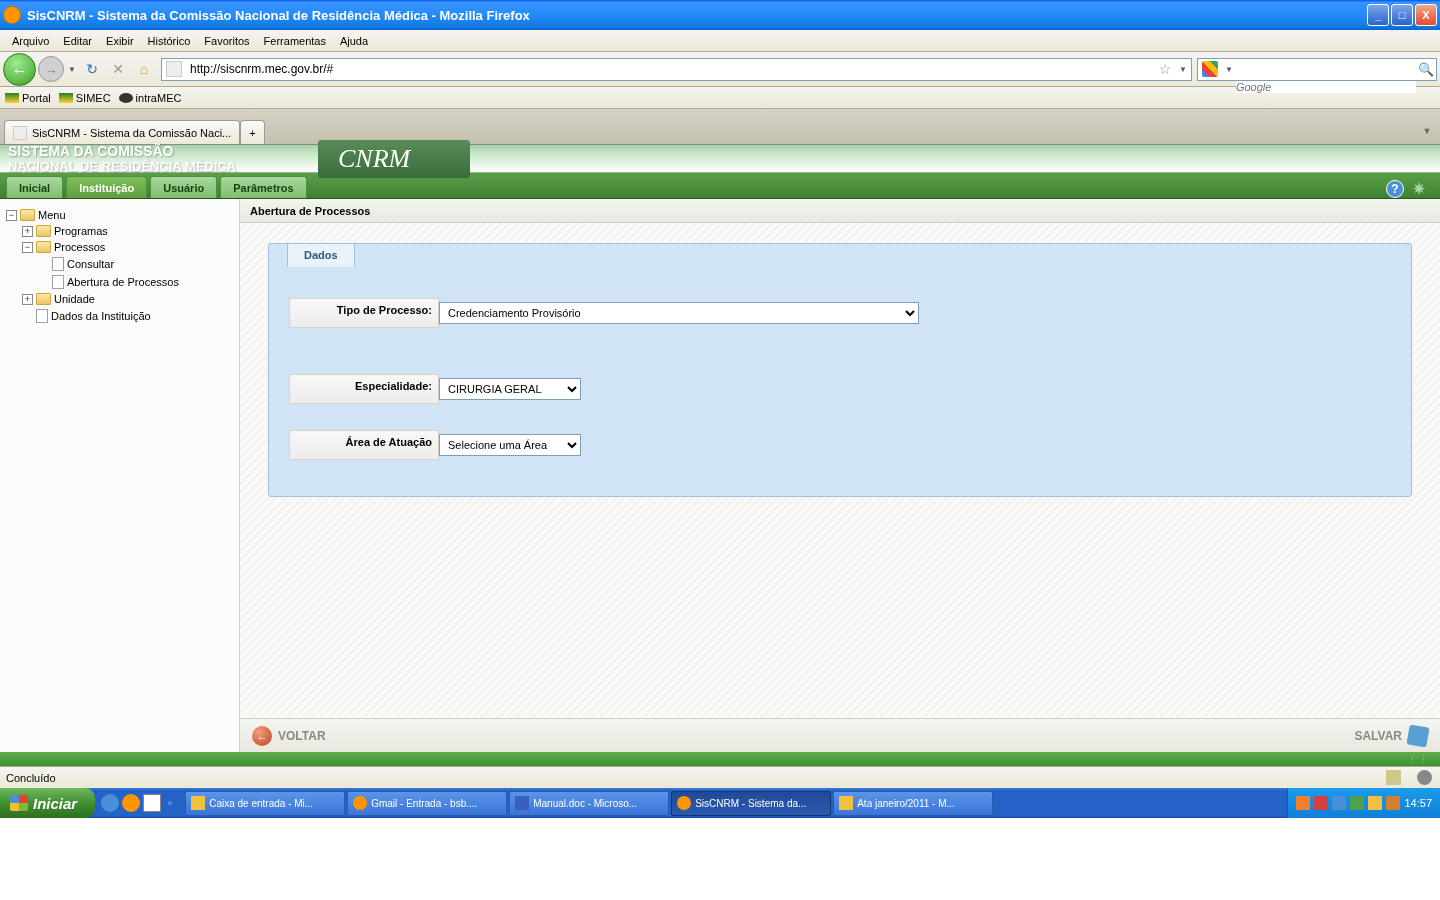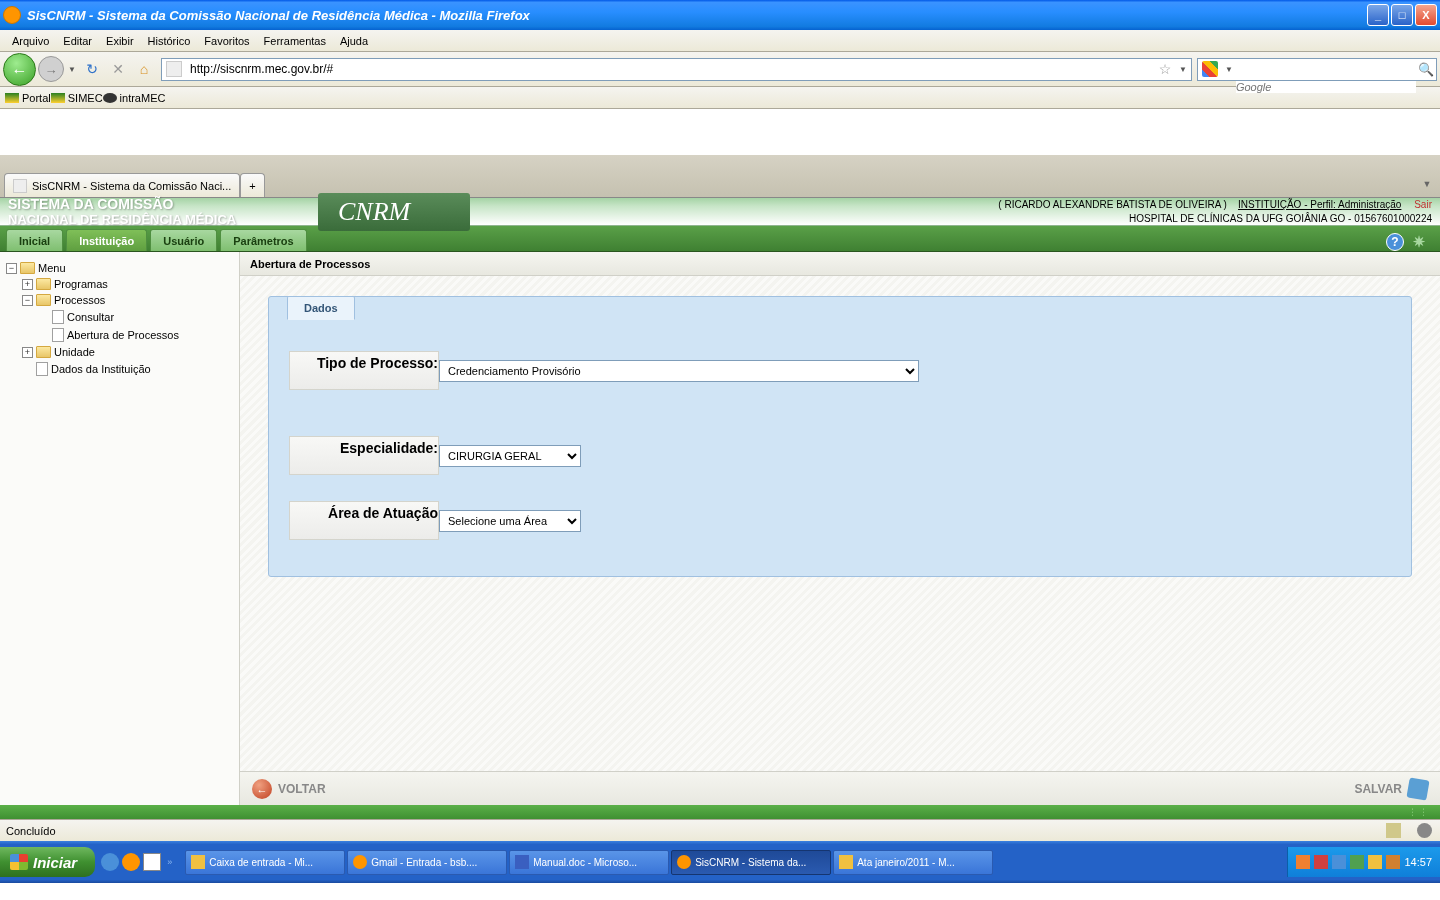--- a/index.html
+++ b/index.html
@@ -1,21 +1,21 @@
 <!DOCTYPE html>
 <html><head>
 <meta charset="utf-8">
 <style>
 * { margin: 0; padding: 0; box-sizing: border-box; }
 body { font-family: Tahoma, Arial, sans-serif; font-size: 11px; overflow: hidden; }
 
 
 .titlebar { height: 30px; background: linear-gradient(to bottom, #0058e6 0%, #3a93ff 8%, #288eff 40%, #127be0 88%, #0562d0 100%); display: flex; align-items: center; padding: 0 3px; color: white; }
 .titlebar .ff-icon { width: 18px; height: 18px; background: #ff9500; border-radius: 50%; margin-right: 6px; border: 1px solid #cc7700; }
-.titlebar .title { flex: 1; font-weight: bold; font-size: 13px; font-style: italic; }
+.titlebar .title { flex: 1; font-weight: bold; font-size: 13px; }
 .titlebar .winbtns { display: flex; gap: 2px; }
 .titlebar .winbtn { width: 22px; height: 22px; border: 1px solid #fff; border-radius: 3px; display: flex; align-items: center; justify-content: center; font-weight: bold; font-size: 11px; }
 .titlebar .winbtn.min, .titlebar .winbtn.max { background: linear-gradient(to bottom, #7ba7e8, #2963c9); }
 .titlebar .winbtn.close { background: linear-gradient(to bottom, #f5a58e, #e14a30); }
 
 
 .menubar { height: 22px; background: linear-gradient(to bottom, #f5f4f0, #ece9d8); display: flex; align-items: center; padding: 0 5px; border-bottom: 1px solid #aca899; }
 .menubar .mitem { padding: 2px 7px; cursor: default; font-size: 11px; }
 
 
@@ -31,26 +31,26 @@
 .urlbar .favicon { width: 16px; height: 16px; margin: 0 4px; background: #eee; border: 1px solid #ccc; }
 .urlbar input { flex: 1; border: none; outline: none; font-size: 12px; padding: 0 4px; }
 .urlbar .star { width: 20px; color: #999; font-size: 14px; text-align: center; }
 .urlbar .dd { width: 16px; color: #555; font-size: 8px; text-align: center; }
 .searchbar { width: 240px; height: 23px; background: white; border: 1px solid #7f9db9; display: flex; align-items: center; }
 .searchbar .gicon { width: 16px; height: 16px; margin: 0 4px; background: linear-gradient(45deg, #4285f4 25%, #ea4335 25% 50%, #fbbc05 50% 75%, #34a853 75%); border-radius: 2px; }
 .searchbar input { flex: 1; border: none; outline: none; font-size: 11px; color: #999; font-style: italic; margin-top: 36px; }
 .searchbar .sicon { width: 20px; color: #777; font-size: 13px; text-align: center; }
 
 
-.bookmarkbar { height: 22px; background: linear-gradient(to bottom, #f5f4f0, #ece9d8); display: flex; align-items: center; padding: 0 5px; border-bottom: 1px solid #aca899; }
+.bookmarkbar { height: 22px; background: linear-gradient(to bottom, #f5f4f0, #ece9d8); display: flex; align-items: center; padding: 0 5px; gap: 8px; border-bottom: 1px solid #aca899; }
 .bm { display: flex; align-items: center; gap: 3px; font-size: 11px; cursor: pointer; }
 .bm .bm-icon { width: 14px; height: 10px; }
 
 
-.tabbar { height: 43px; background: linear-gradient(to bottom, #d6d2c4, #c5c1b0); display: flex; align-items: flex-end; padding: 0 4px; border-bottom: 1px solid #888; margin-top: 46px; }
+.tabbar { height: 36px; background: linear-gradient(to bottom, #d6d2c4, #c5c1b0); display: flex; align-items: flex-end; padding: 0 4px; border-bottom: 1px solid #888; }
 .tab { height: 24px; background: linear-gradient(to bottom, #fafafa, #ece9d8); border: 1px solid #999; border-bottom: none; border-radius: 4px 4px 0 0; padding: 0 8px; display: flex; align-items: center; gap: 5px; font-size: 11px; max-width: 240px; }
 .tab .favicon { width: 14px; height: 14px; background: #eee; border: 1px solid #ccc; }
 .tabbar .spacer { flex: 1; }
 .tabbar .tabmenu { width: 18px; height: 18px; color: #666; font-size: 9px; text-align: center; }
 
 
 .app-header { height: 28px; background: linear-gradient(to bottom, #a5d3a5 0%, #c7e5c7 30%, #ffffff 100%); display: flex; align-items: center; padding: 0 8px; border-bottom: 1px solid #8fb58f; }
 .app-header .logo-text { color: white; font-weight: bold; font-size: 13px; width: 310px; text-shadow: 1px 1px 2px rgba(0,0,0,0.3); }
 .app-header .logo-text .l1 { display: block; font-size: 14px; }
 .app-header .logo-text .l2 { display: block; font-size: 13px; }
@@ -83,40 +83,40 @@
 .tree .indent1 { padding-left: 16px; }
 .tree .indent2 { padding-left: 32px; }
 
 .main { flex: 1; display: flex; flex-direction: column; }
 .main-header { height: 24px; background: linear-gradient(to bottom, #f5f5f0, #e8e8e0); border-bottom: 1px solid #d0d0c8; display: flex; align-items: center; padding: 0 10px; font-weight: bold; font-size: 11px; }
 .main-body { flex: 1; padding: 20px 28px; background: repeating-linear-gradient(135deg, #fafaf8, #fafaf8 3px, #f4f4f0 3px, #f4f4f0 6px); overflow: auto; }
 .fieldset { background: #d0e4f5; border: 1px solid #a0c0e0; border-radius: 3px; padding: 36px 20px 28px 20px; position: relative; }
 .fieldset-tab { position: absolute; top: -1px; left: 18px; background: #eaf3fb; border: 1px solid #a0c0e0; border-bottom: 1px solid #eaf3fb; padding: 5px 16px; font-size: 11px; font-weight: bold; color: #335577; border-radius: 2px 2px 0 0; }
 .form-row { display: flex; align-items: center; margin-bottom: 26px; }
 .form-row:nth-child(4) { margin-bottom: 46px; }
-.form-label { width: 150px; text-align: right; font-weight: bold; font-size: 14px; background: linear-gradient(to bottom, #f8f8f6, #ececea); border: 1px solid #d4d4cc; height: 39px; line-height: 22px; }
+.form-label { width: 150px; text-align: right; font-weight: bold; font-size: 11px; padding-right: 6px; background: linear-gradient(to bottom, #f8f8f6, #ececea); border: 1px solid #d4d4cc; height: 30px; line-height: 22px; }
 .form-select { height: 22px; border: 1px solid #7f9db9; background: white; font-size: 11px; padding: 0 4px; }
 
 .main-footer { height: 34px; background: linear-gradient(to bottom, #f5f5f0, #e8e8e0); border-top: 1px solid #d0d0c8; display: flex; align-items: center; padding: 0 12px; }
 .footer-btn { display: flex; align-items: center; gap: 6px; font-size: 12px; color: #888; font-weight: bold; cursor: pointer; }
 .footer-btn .back-icon { width: 20px; height: 20px; background: radial-gradient(circle at 35% 30%, #f0a080, #c04020); border-radius: 50%; display: flex; align-items: center; justify-content: center; color: white; font-size: 11px; }
 .footer-btn .save-icon { width: 20px; height: 20px; background: #5a9fd4; border-radius: 3px; transform: rotate(10deg); }
 .main-footer .spacer { flex: 1; }
 
 
 .accent-bar { height: 14px; background: linear-gradient(to bottom, #5ab048, #3f9032); display: flex; align-items: center; justify-content: flex-end; padding-right: 10px; }
 .accent-bar .dots { color: #8fd080; font-size: 9px; letter-spacing: 2px; }
 
 
 .statusbar { height: 22px; background: linear-gradient(to bottom, #f5f4f0, #ece9d8); border-top: 1px solid #aca899; display: flex; align-items: center; padding: 0 6px; font-size: 11px; gap: 12px; }
 .statusbar .spacer { flex: 1; }
 .statusbar .sbicon { width: 15px; height: 15px; margin: 0 2px; }
 
 
-.taskbar { height: 42px; background: linear-gradient(to bottom, #3a81e0 0%, #2462c7 8%, #2462c7 92%, #1a4a9e 100%); display: flex; align-items: center; }
+.taskbar { height: 30px; background: linear-gradient(to bottom, #3a81e0 0%, #2462c7 8%, #2462c7 92%, #1a4a9e 100%); display: flex; align-items: center; }
 .start-btn { height: 30px; padding: 0 18px 0 10px; background: linear-gradient(to bottom, #6fb85f 0%, #3f9030 50%, #2e7020 100%); border-radius: 0 10px 10px 0; display: flex; align-items: center; gap: 5px; color: white; font-weight: bold; font-style: italic; font-size: 15px; }
 .start-btn .winlogo { width: 18px; height: 16px; background: conic-gradient(#e84030 0 25%, #7fba30 25% 50%, #f5c030 50% 75%, #4a90d9 75% 100%); border-radius: 2px; }
 .quicklaunch { display: flex; gap: 3px; padding: 0 6px; align-items: center; }
 .quicklaunch .ql { width: 18px; height: 18px; }
 .task-items { flex: 1; display: flex; gap: 2px; padding: 0 4px; height: 25px; }
 .task-item { flex: 1; max-width: 160px; background: linear-gradient(to bottom, #5a95e8, #3a75d8); border: 1px solid #2a5ab0; border-radius: 2px; display: flex; align-items: center; gap: 4px; padding: 0 5px; color: white; font-size: 10px; overflow: hidden; white-space: nowrap; }
 .task-item.active { background: linear-gradient(to bottom, #1f4a98, #2a5ab0); border-color: #153570; }
 .task-item .ticon { width: 14px; height: 14px; flex-shrink: 0; }
 .systray { height: 30px; background: linear-gradient(to bottom, #1c9aeb, #0f7fd9); display: flex; align-items: center; padding: 0 8px; gap: 4px; color: white; font-size: 11px; border-left: 1px solid #0a5fa8; }
 .systray .trayicon { width: 14px; height: 14px; }
@@ -189,29 +189,20 @@
   <div class="spacer"></div>
   <div class="tabmenu">▼</div>
 </div>
 
 <div class="app-header">
   <div class="logo-text">
     <span class="l1">SISTEMA DA COMISSÃO</span>
     <span class="l2">NACIONAL DE RESIDÊNCIA MÉDICA</span>
   </div>
   <div class="cnrm-badge"><span>CNRM</span></div>
-  <div class="right-info">
-    <div class="line1">
-      <span>( RICARDO ALEXANDRE BATISTA DE OLIVEIRA )</span>
-      &nbsp;&nbsp;
-      <span class="profile-link">INSTITUIÇÃO - Perfil: Administração</span>
-      <span class="sair">Sair</span>
-    </div>
-    <div>HOSPITAL DE CLÍNICAS DA UFG GOIÂNIA GO - 01567601000224</div>
-  </div>
 </div>
 
 <div class="app-tabs">
   <div class="app-tab">
       <span>Inicial</span>
     </div>
   <div class="app-tab active">
       <span>Instituição</span>
     </div>
   <div class="app-tab">

